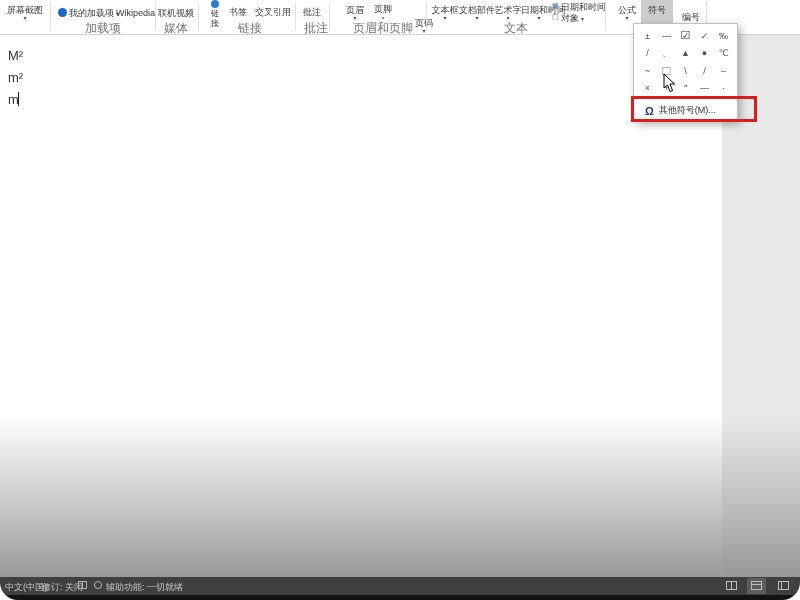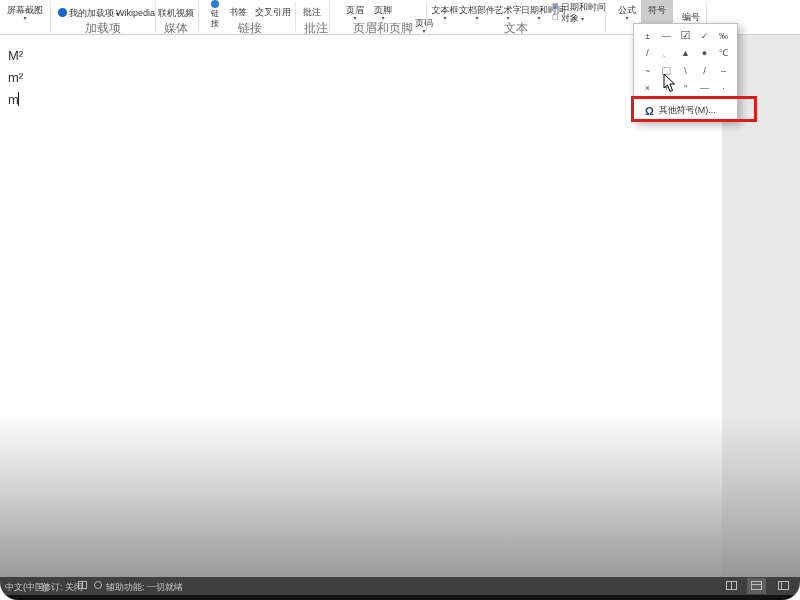--- a/index.html
+++ b/index.html
@@ -99,21 +99,21 @@
 
     <div class="rbtn" style="left:303px;top:7px;">
       <span>批注</span>
     </div>
     <div class="rdiv" style="left:329px;"></div>
 
     <div class="rbtn" style="left:342px;top:5px;width:26px;">
       <span>页眉</span>
       <span class="rarrow">▾</span>
     </div>
-    <div class="rbtn" style="left:370px;top:5px;width:26px;">
+    <div class="rbtn" style="left:370px;top:5px;width:26px;font-family:Liberation Mono, monospace;">
       <span>页脚</span>
       <span class="rarrow">▾</span>
     </div>
     <div class="rbtn" style="left:398px;top:18px;width:26px;margin-left:13px;">
       <span>页码</span>
       <span class="rarrow">▾</span>
     </div>
     <div class="rdiv" style="left:426px;"></div>
 
     <div class="rbtn" style="left:431px;top:5px;width:28px;">

